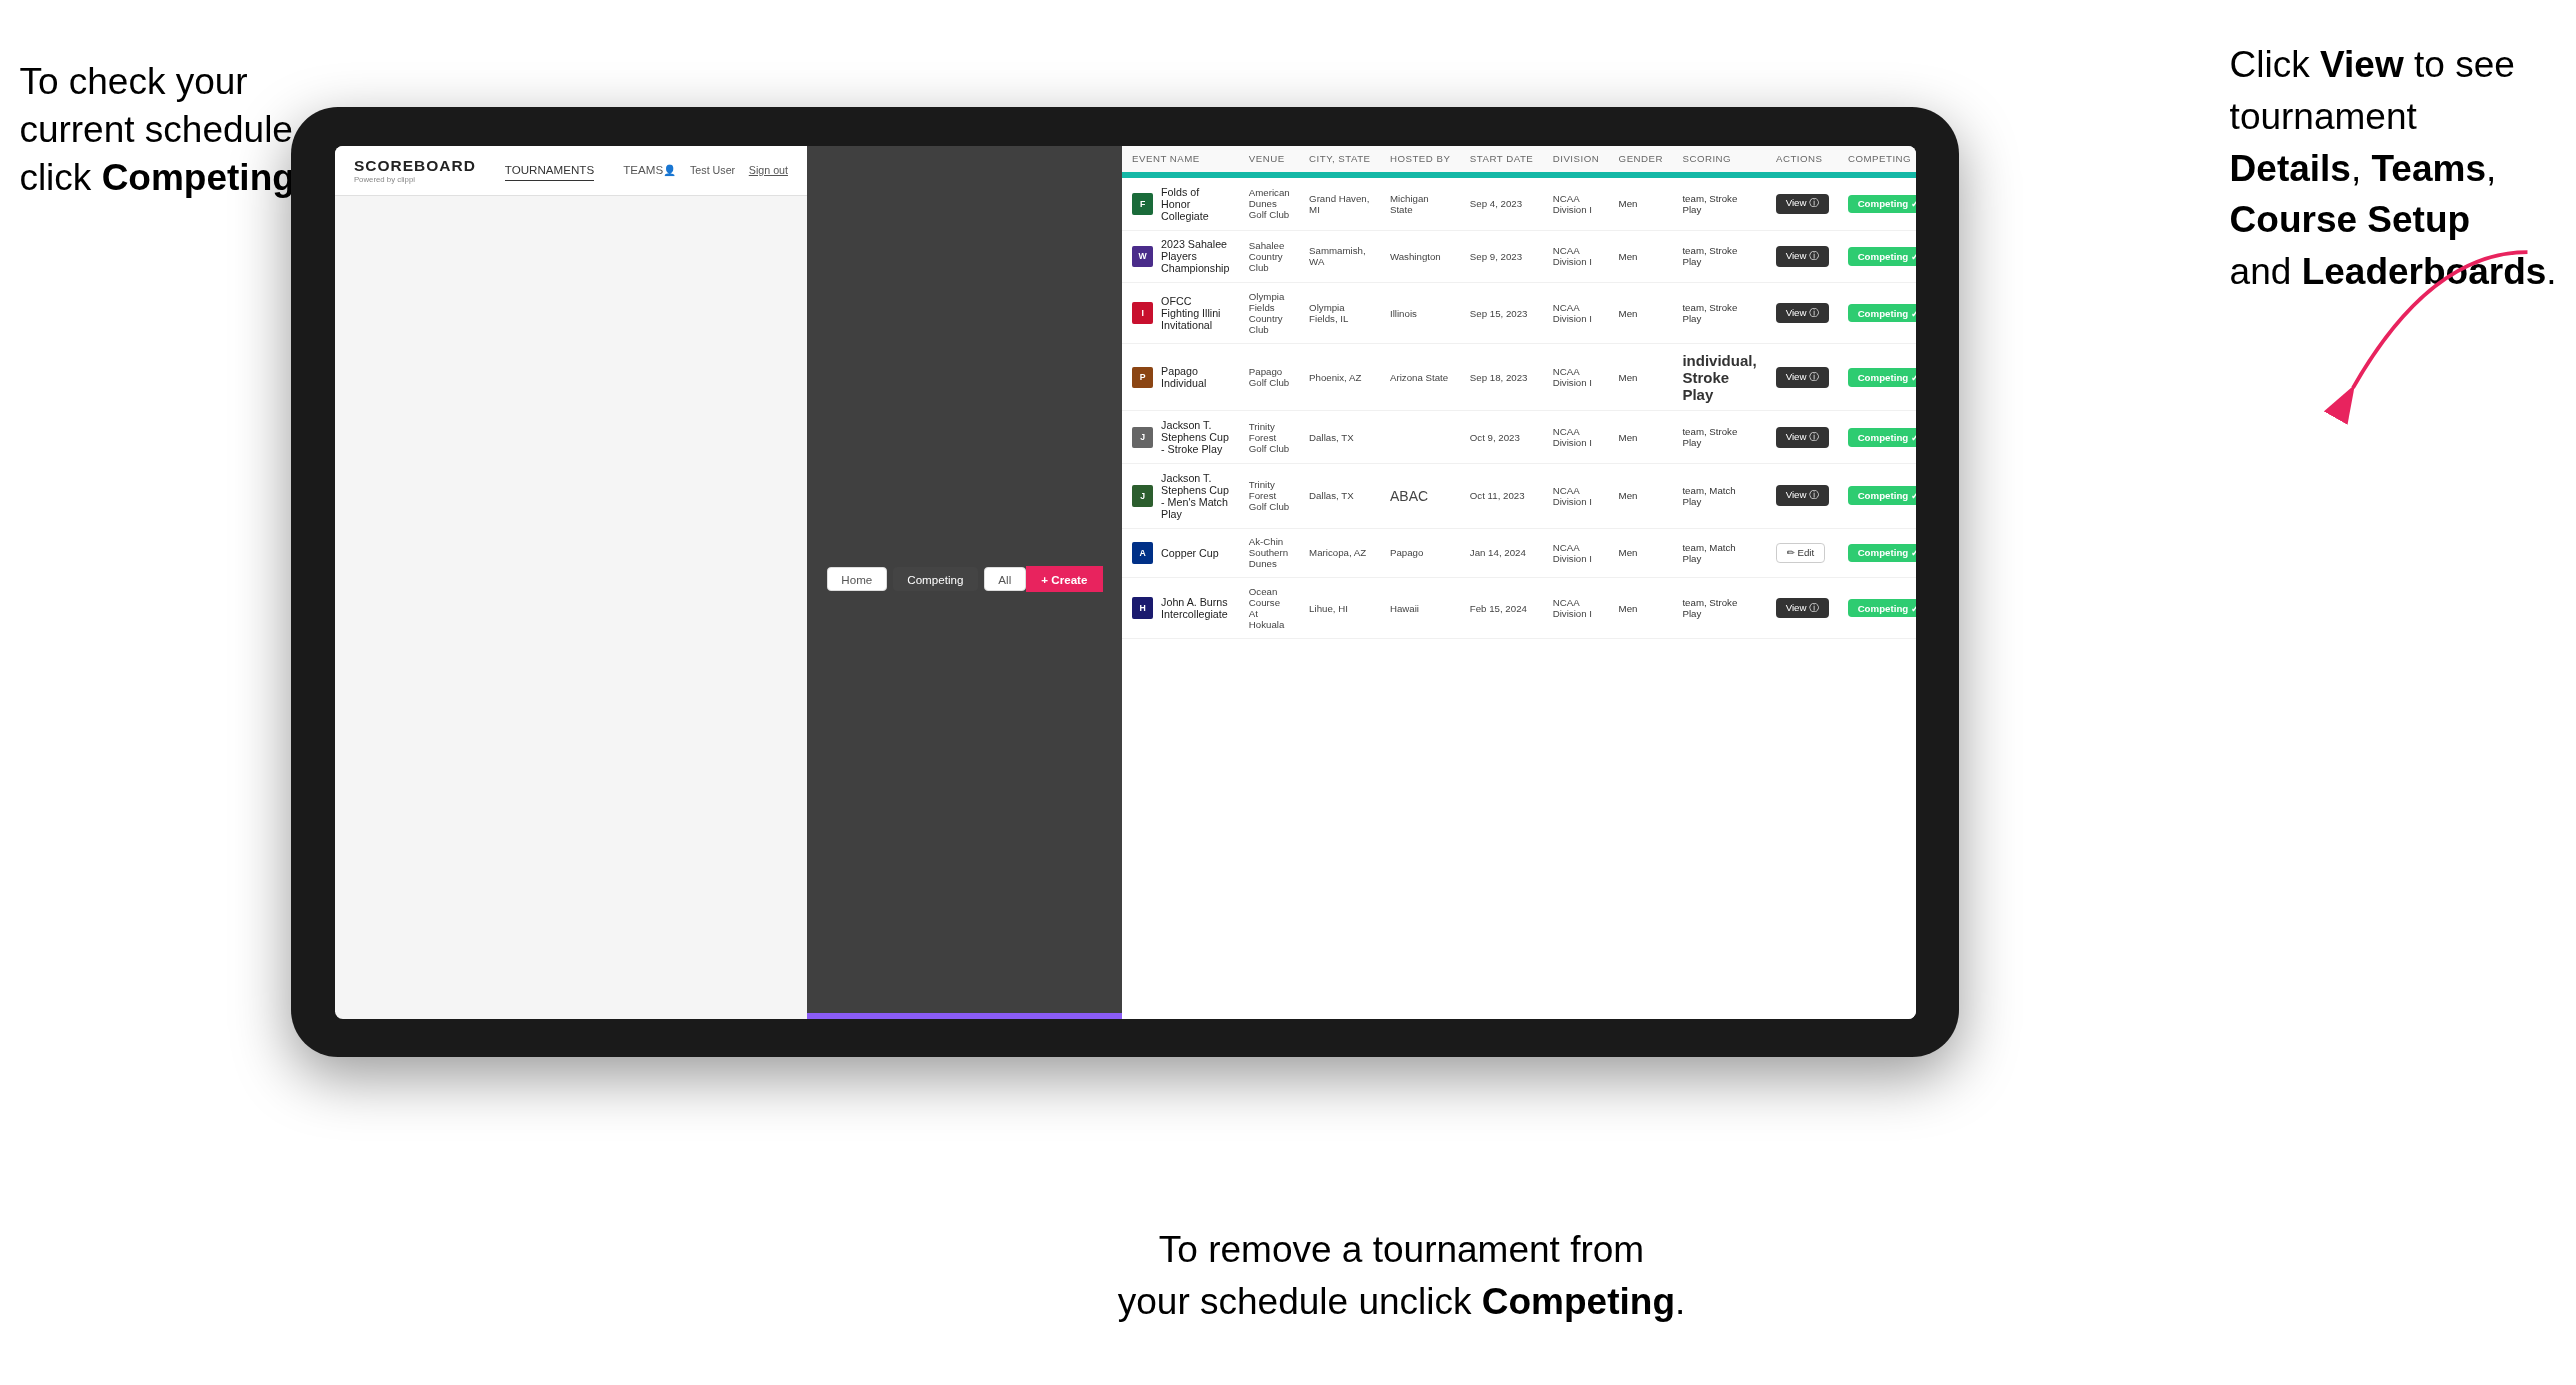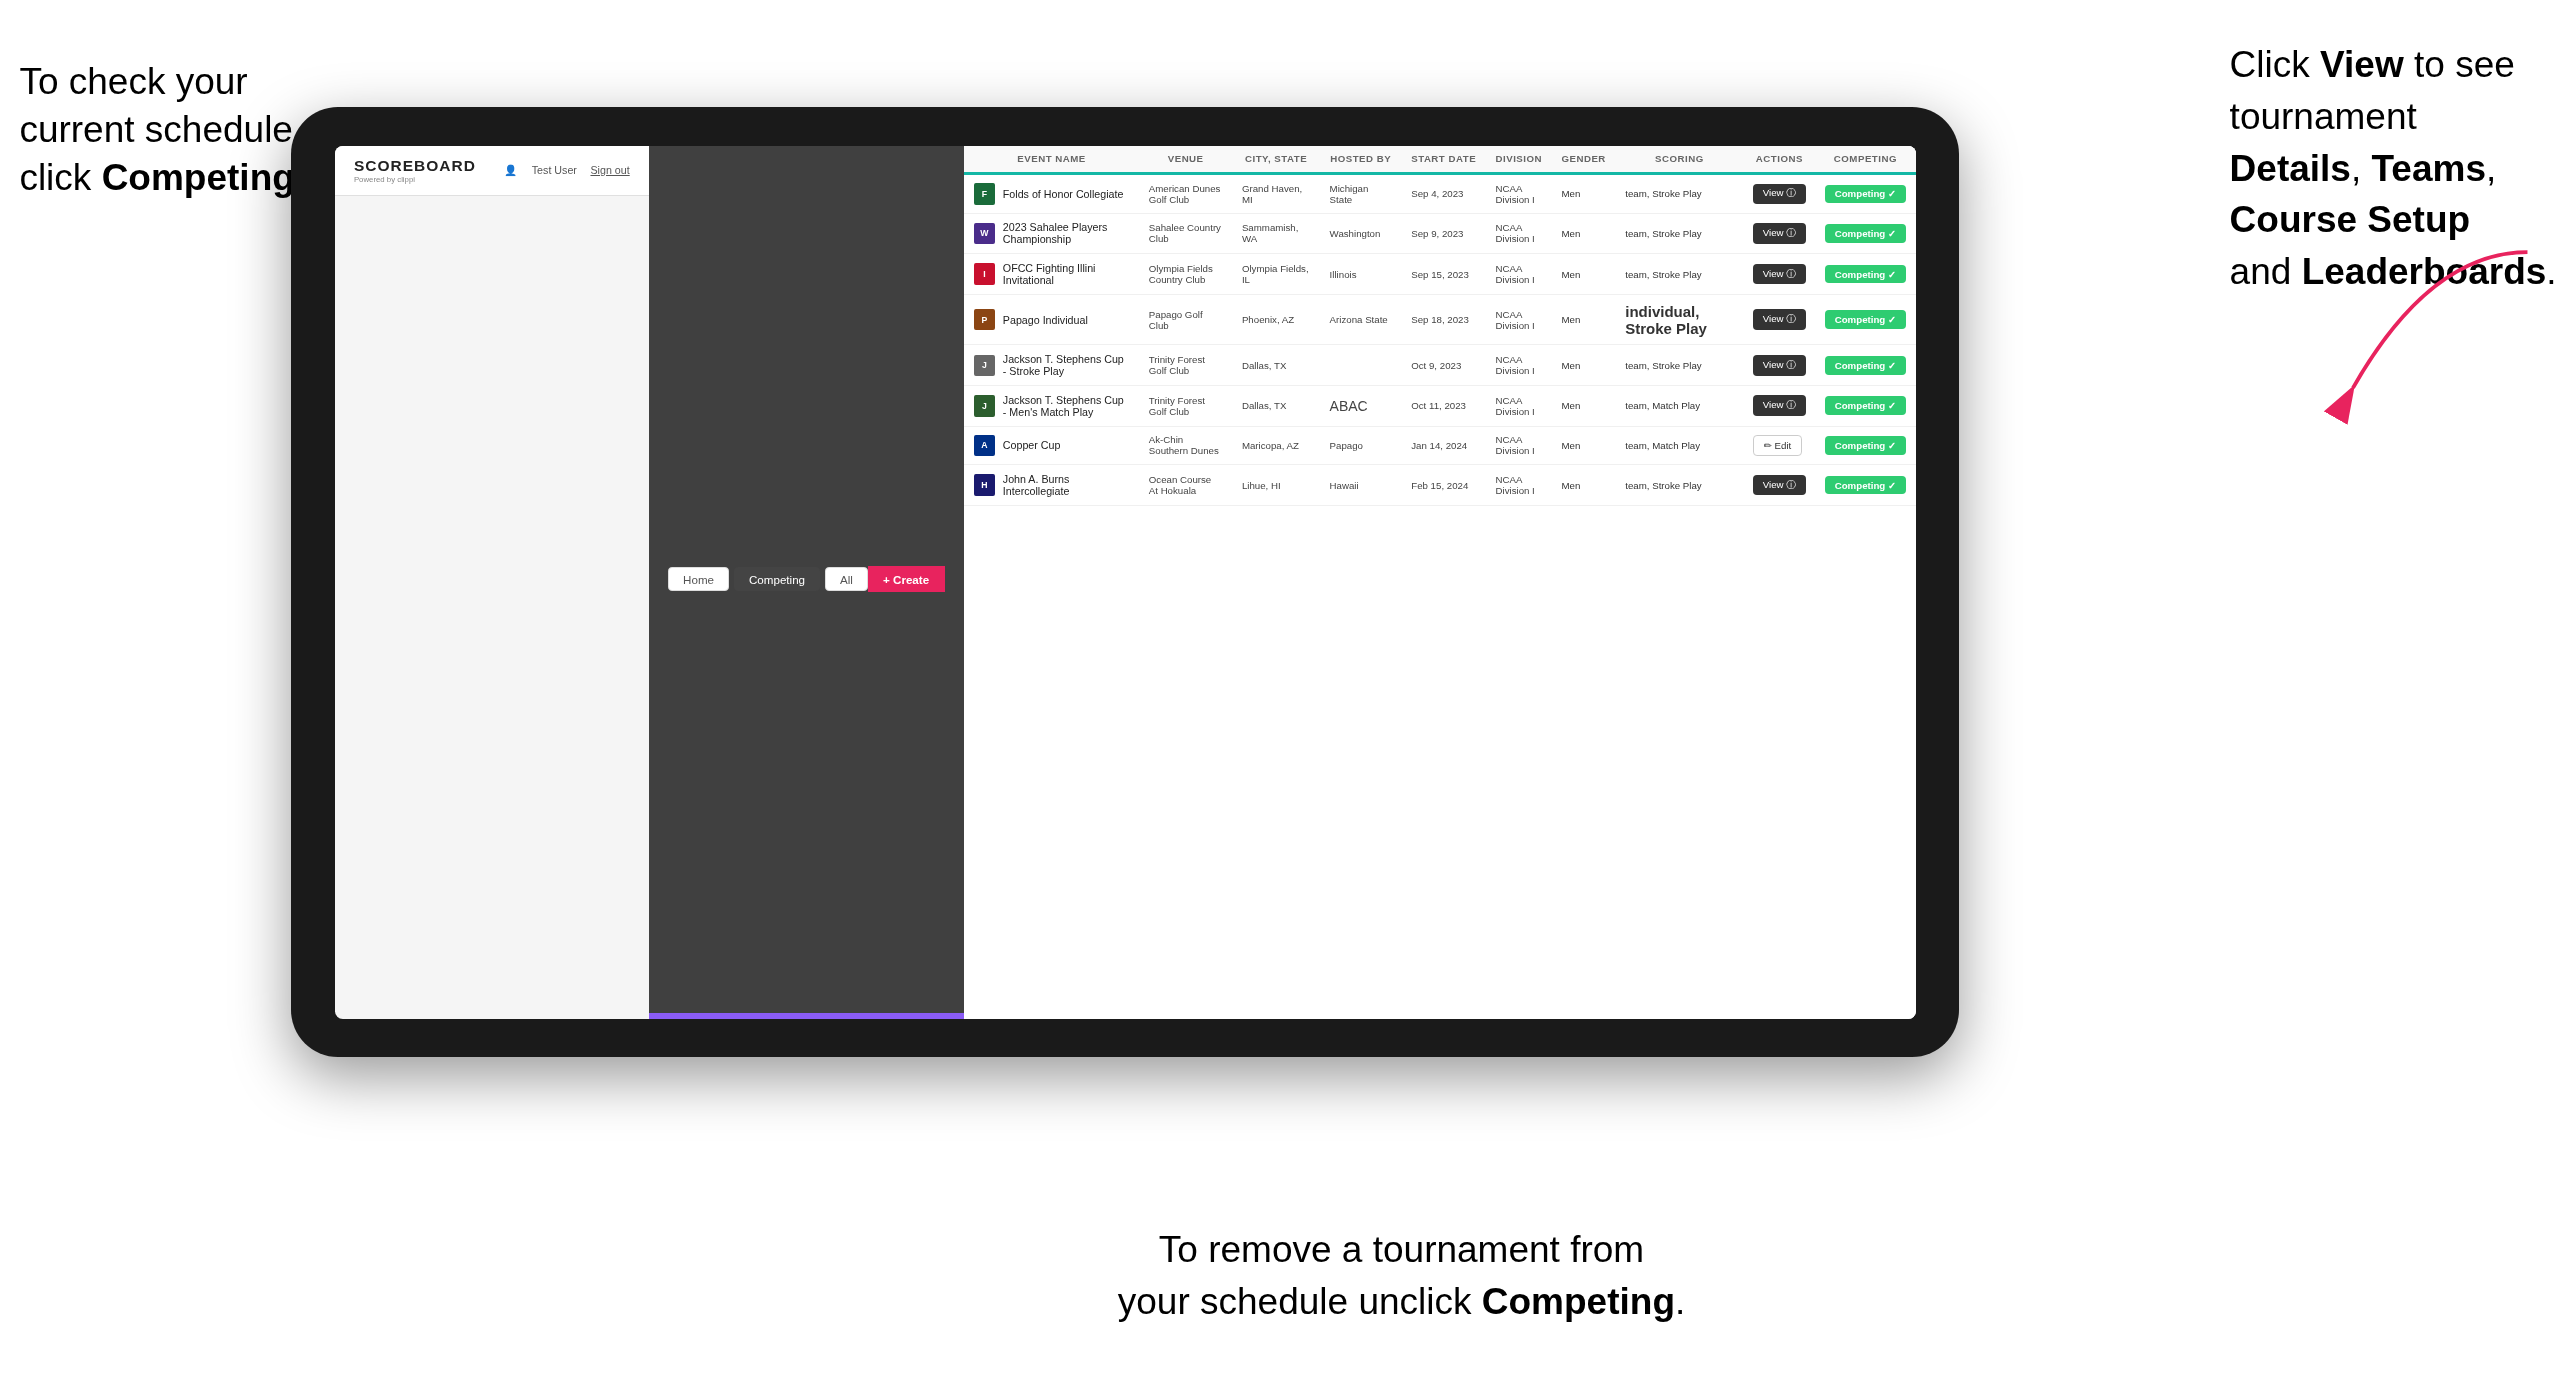--- a/index.html
+++ b/index.html
@@ -175,25 +175,25 @@
     }
 
     table {
       width: 100%;
       border-collapse: collapse;
       font-size: 10.7px;
     }
 
     thead th {
       background: #f9f9f9;
-      border-bottom: 3px solid #14b8a6;
+      border-bottom: 6px solid #14b8a6;
       padding: 7.8px 9.7px;
-      text-align: center;
+      text-align: left;
       font-size: 9.7px;
-      font-weight: 700;
+      font-weight: 400;
       color: #666;
       text-transform: uppercase;
       letter-spacing: 0.5px;
       white-space: nowrap;
     }
 
     tbody tr {
       border-bottom: 1px solid #f0f0f0;
     }
 
@@ -320,20 +320,24 @@
   <line x1="30" y1="380" x2="30" y2="20" stroke="#e8235e" stroke-width="4" marker-end="url(#arrowhead-up)"></line>
 </svg>
 
 <div class="tablet">
   <div class="tablet-screen">
 
     <div class="navbar">
       <div class="scoreboard-logo">
         <span class="logo-main">SCOREBOARD</span>
         <span class="logo-sub">Powered by clippi</span>
+      </div>
+      <div class="nav-links">
+        <a class="nav-link active">TOURNAMENTS</a>
+        <a class="nav-link">TEAMS</a>
       </div>
       <div class="nav-right">
         <span>👤</span>
         <span>Test User</span>
         <a style="color:#555; text-decoration:underline; cursor:pointer;">Sign out</a>
       </div>
     </div>
 
     <div class="filter-bar">
       <div class="filter-tabs">

